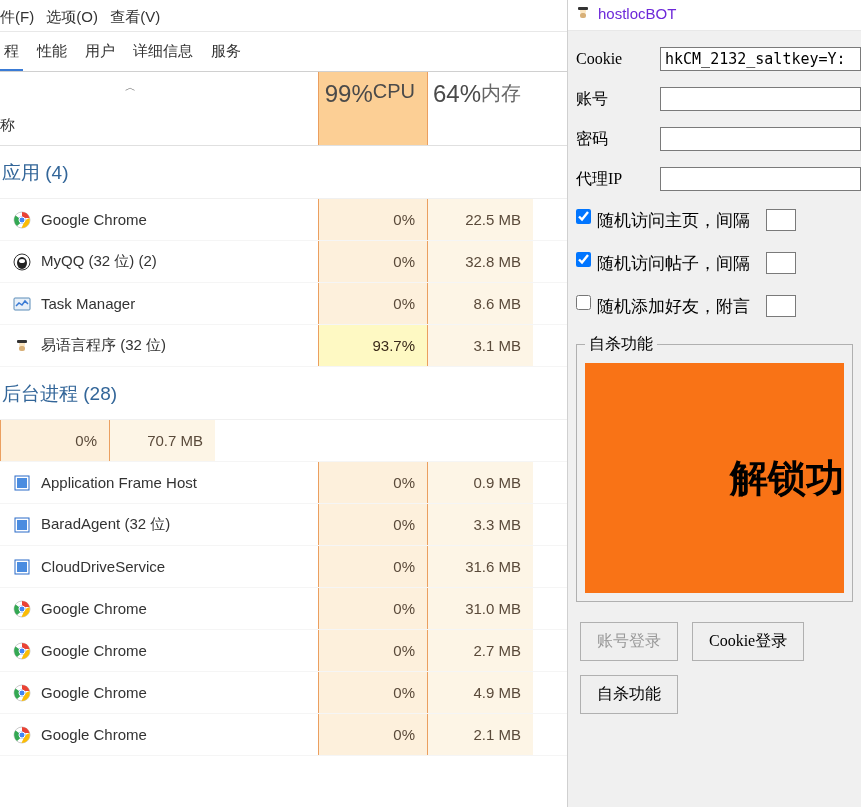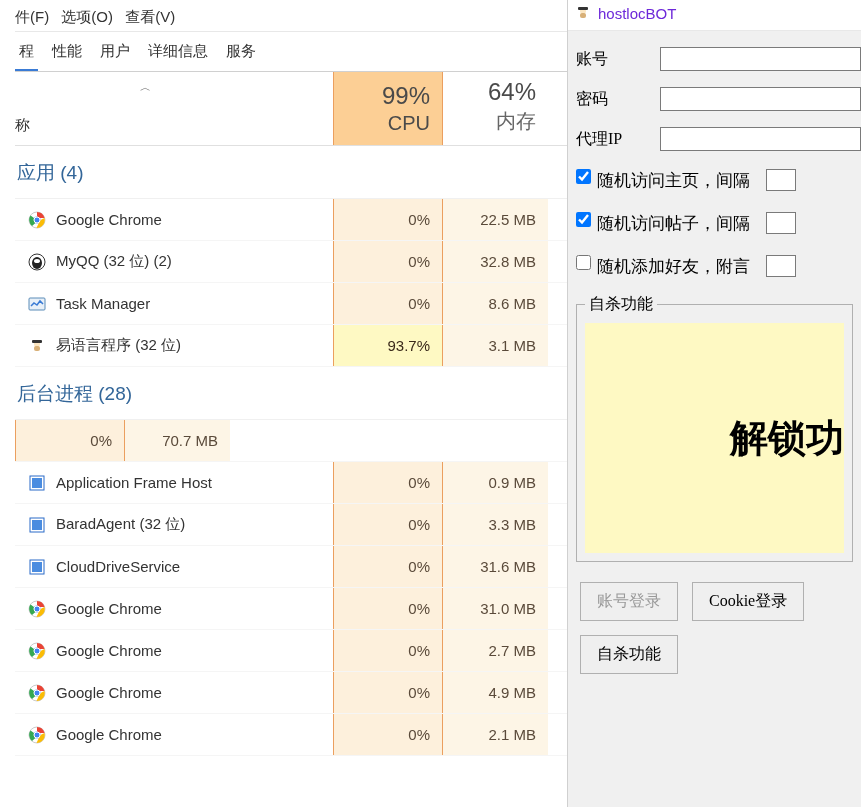--- a/index.html
+++ b/index.html
@@ -5,21 +5,21 @@
     * { margin: 0; padding: 0; box-sizing: border-box; }
     body {
       font-family: "Segoe UI", "Microsoft YaHei", sans-serif;
       font-size: 14px;
       background: #fff;
       width: 861px;
       height: 807px;
       overflow: hidden;
       position: relative;
     }
-    .container { display: flex; height: 100%; margin-left: 15px; }
+    .container { display: flex; height: 100%; }
     .left-panel { width: 580px; display: flex; flex-direction: column; border-right: 1px solid #d0d0d0; }
     .right-panel { flex: 1; background: #f0f0f0; position: relative; }
 
     
     .menu-bar {
       padding: 8px 0 4px 0;
       font-size: 15px;
       color: #333;
       border-bottom: 1px solid #e8e8e8;
     }
@@ -57,21 +57,21 @@
       bottom: 10px;
       left: 0;
       font-size: 15px;
       color: #333;
     }
     .cpu-col, .mem-col {
       text-align: right;
       padding: 8px 12px 10px 0;
       height: 100%;
       display: flex;
-      flex-direction: column;
+      flex-direction: row;
       justify-content: flex-end;
     }
     .cpu-col { width: 110px; background: #fccf95; border-left: 1px solid #eb9f5f; border-right: 1px solid #eb9f5f; }
     .mem-col { width: 105px; }
     .col-percent { font-size: 24px; font-weight: 400; color: #4a4a4a; margin-bottom: 2px; }
     .col-label { font-size: 20px; color: #666; }
     .cpu-col .col-percent, .cpu-col .col-label { color: #4a4a4a; }
 
     .table-body { flex: 1; overflow: hidden; }
     .section-header {
@@ -162,21 +162,21 @@
     }
     .check-row input[type="checkbox"] { width: 15px; height: 15px; }
     .check-row .trail-input { margin-left: 10px; width: 30px; height: 22px; border: 1px solid #7a7a7a; }
     fieldset {
       margin: 6px 8px 0 8px;
       border: 1px solid #b0b0b0;
       padding: 8px;
     }
     legend { font-size: 16px; padding: 0 4px; }
     .unlock-box {
-      background: #fef9c3;
+      background: #f97316;
       height: 230px;
       display: flex;
       align-items: center;
       justify-content: flex-end;
       padding-right: 0;
       font-size: 38px;
       font-weight: bold;
       font-family: SimHei, sans-serif;
       overflow: hidden;
     }
@@ -420,20 +420,24 @@
         <svg width="16" height="16" viewBox="0 0 16 16">
             <circle cx="8" cy="6" r="3" fill="#fbe6c2"></circle>
             <rect x="5" y="8" width="6" height="5" rx="2" fill="#d8b078"></rect>
             <rect x="3" y="2" width="10" height="3" rx="1" fill="#333"></rect>
           </svg>
       </span>
       <span>hostlocBOT</span>
     </div>
     <div class="form-area">
       <div class="form-row">
+        <span class="form-label">Cookie</span>
+        <input class="form-input" value="hkCM_2132_saltkey=Y:" style="">
+      </div>
+      <div class="form-row">
         <span class="form-label">账号</span>
         <input class="form-input" style="">
       </div>
       <div class="form-row">
         <span class="form-label">密码</span>
         <input class="form-input" type="password" style="">
       </div>
       <div class="form-row">
         <span class="form-label">代理IP</span>
         <input class="form-input" style="">

